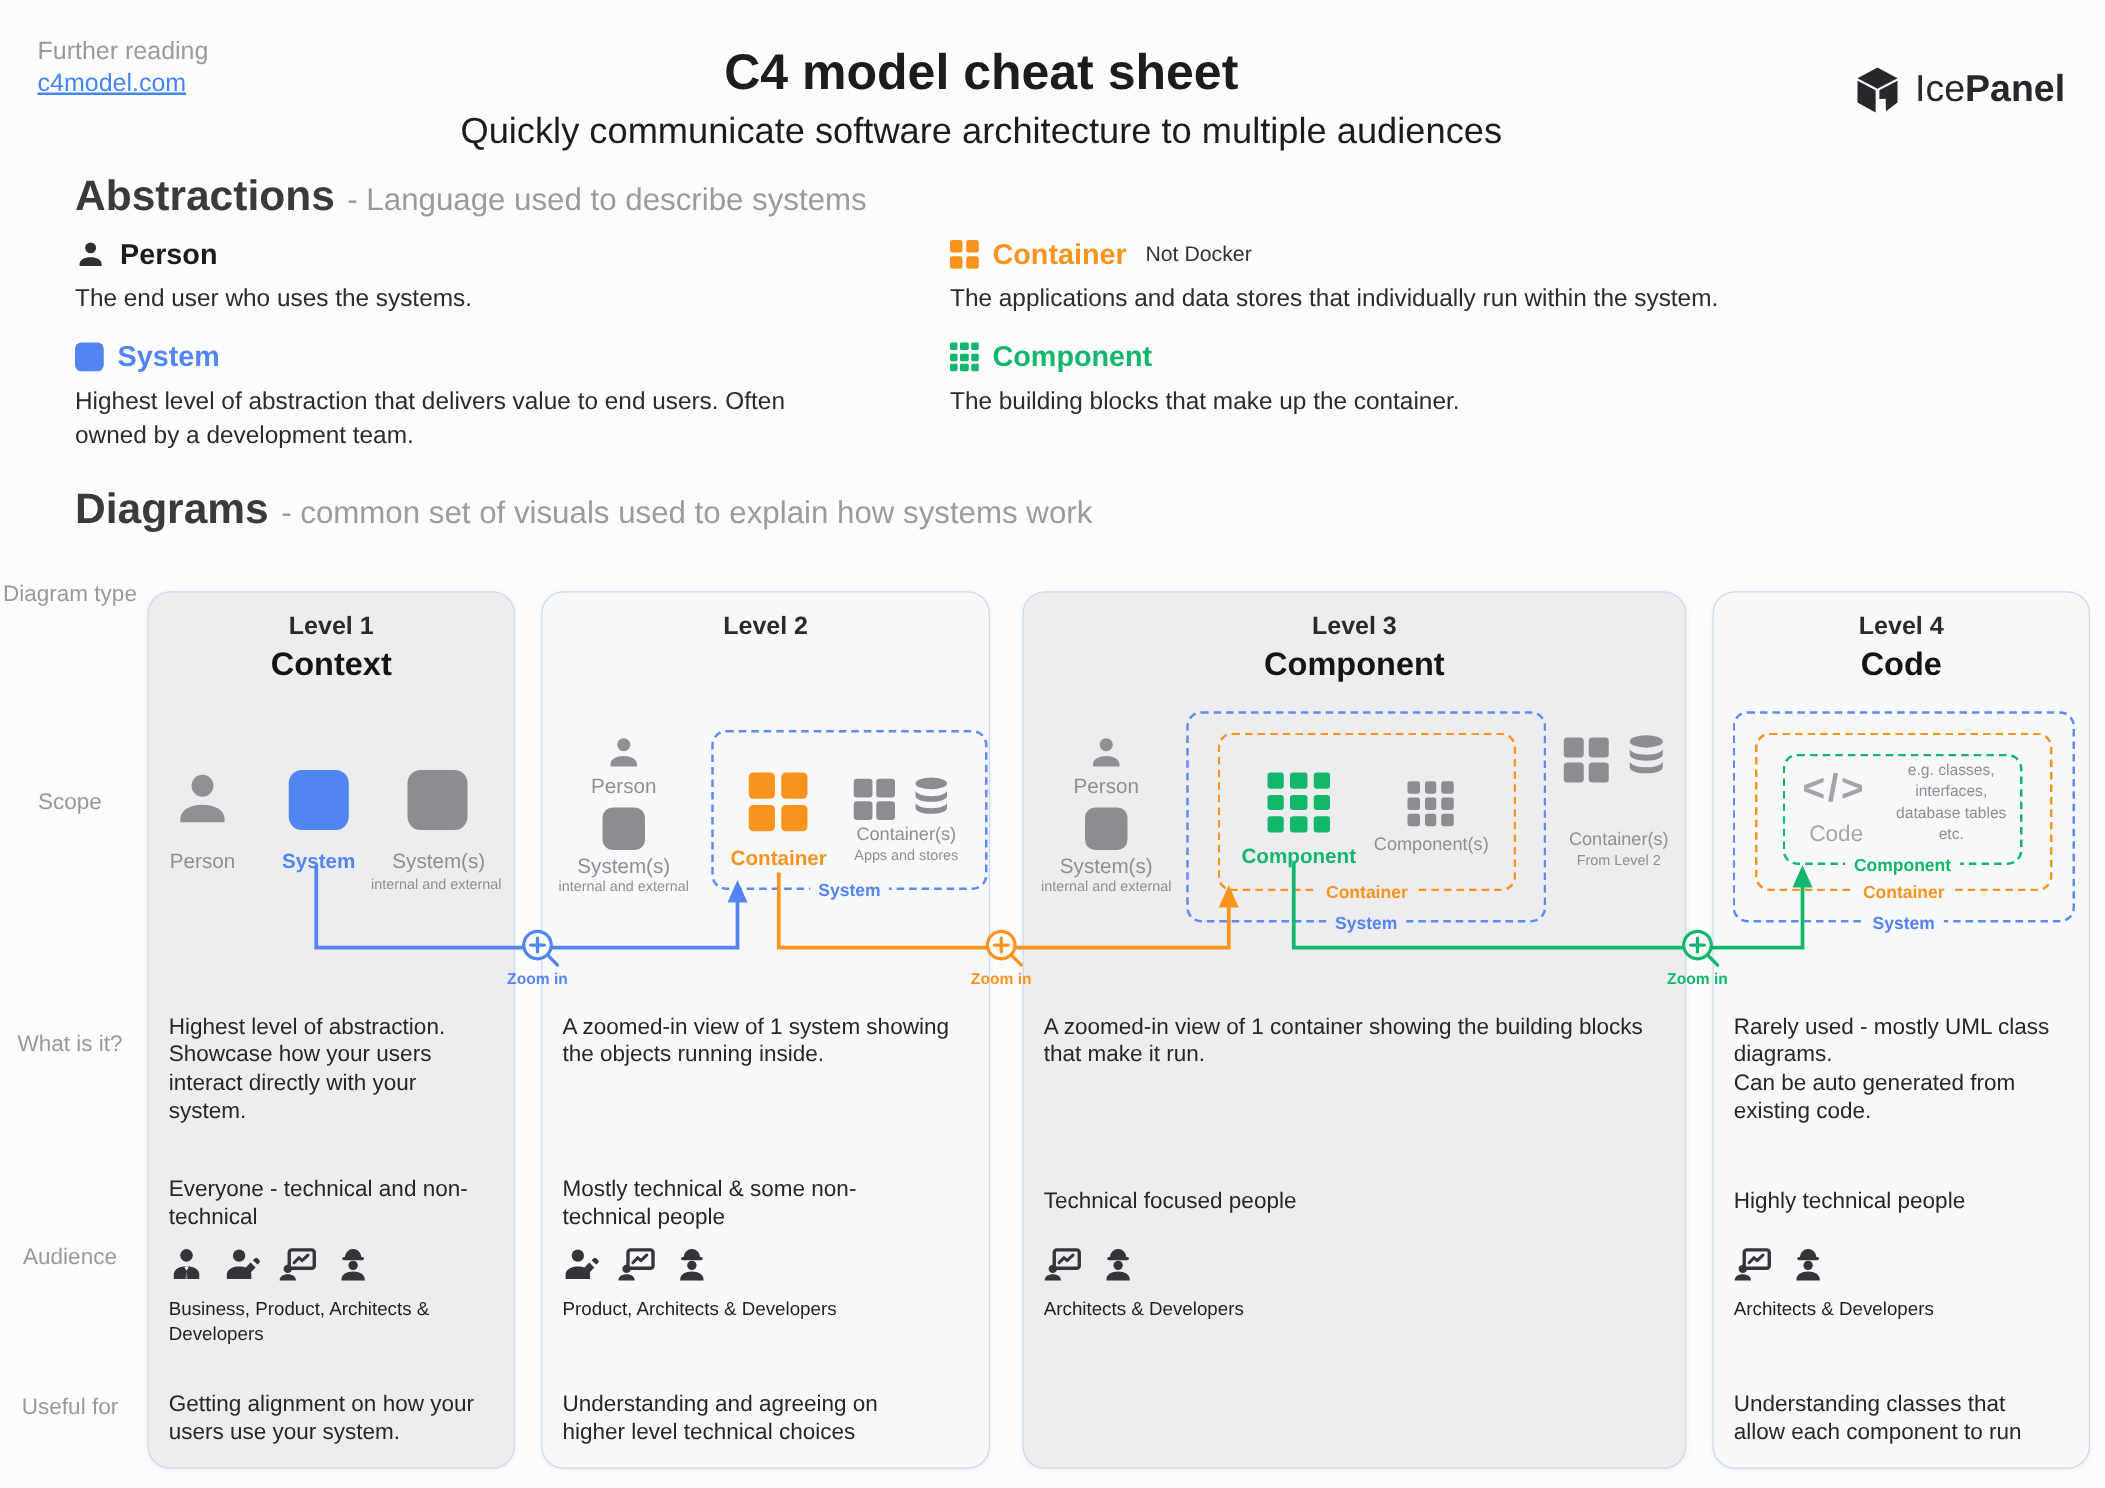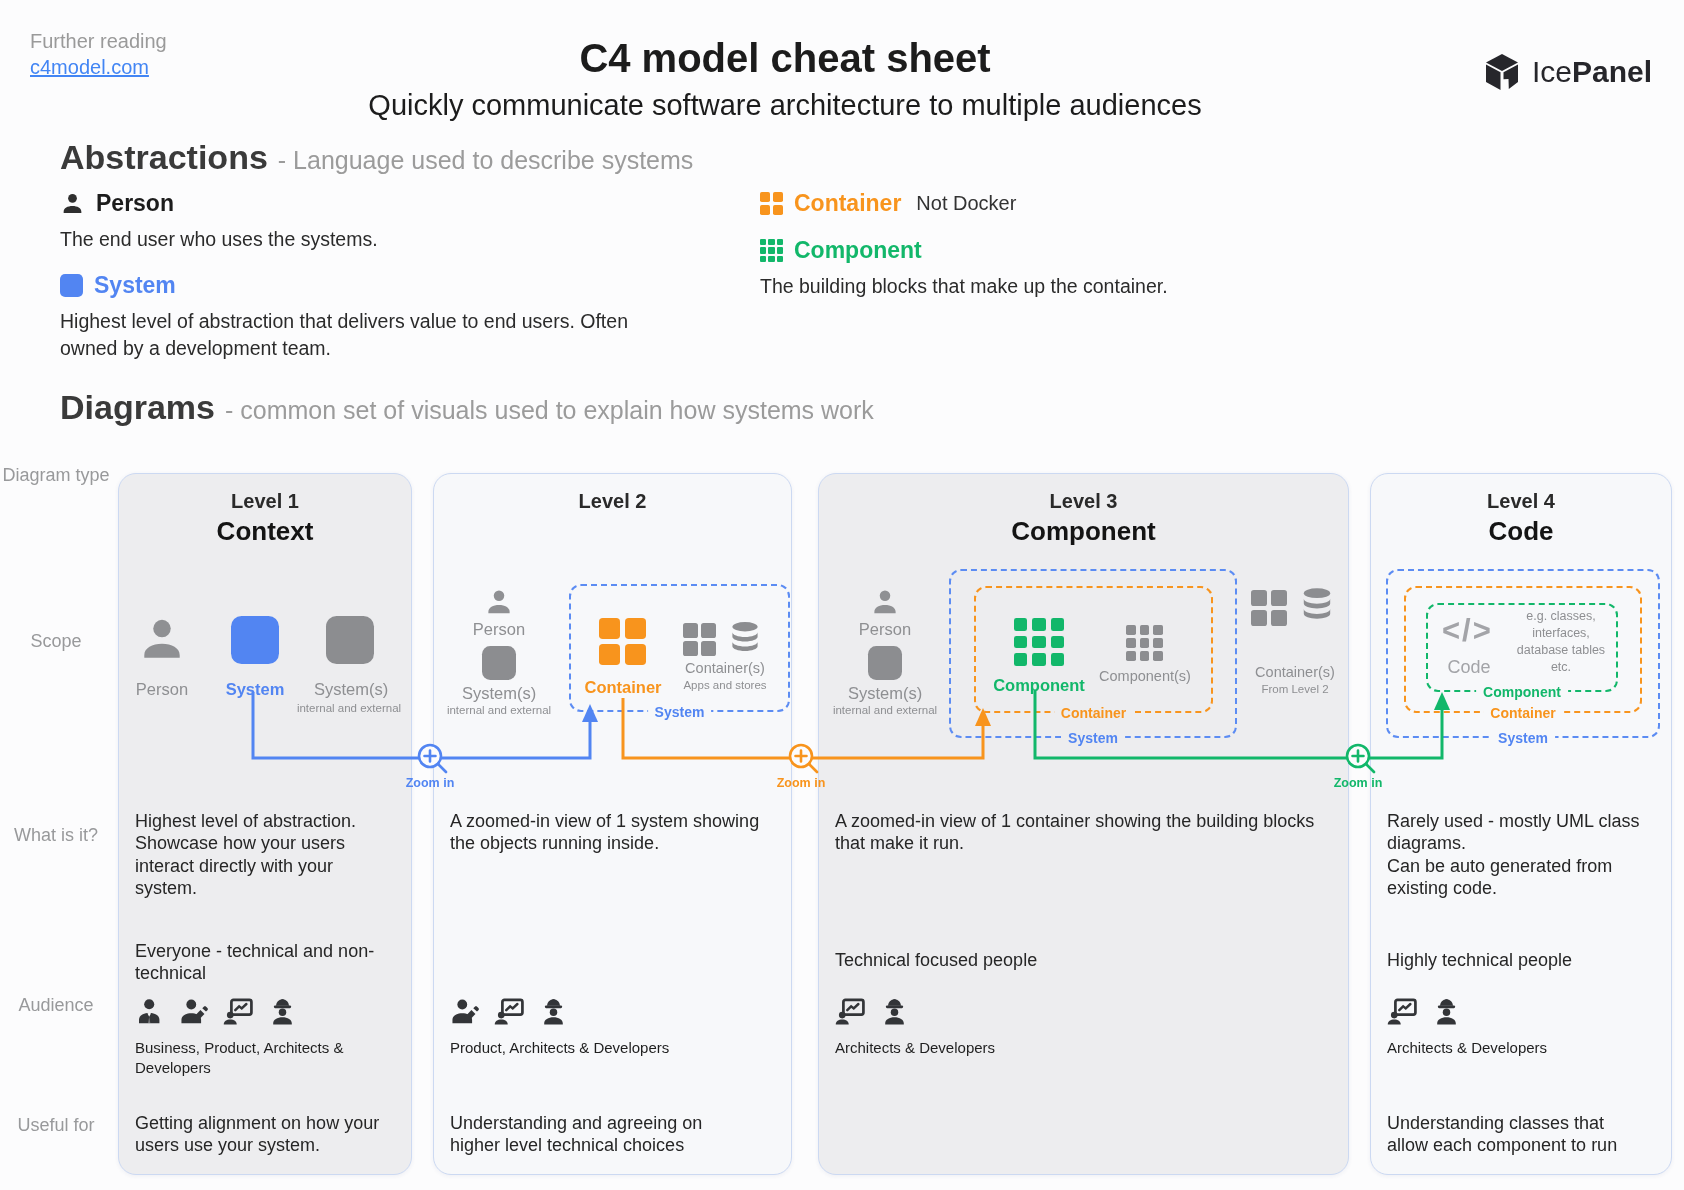--- a/index.html
+++ b/index.html
@@ -17,21 +17,21 @@
   .logo .wordmark{font-size:30px;color:#26262b;}
   .logo .wordmark b{font-weight:700;}
   
   .sec-head{font-size:34px;font-weight:700;color:#3a3a3a;}
   .sec-head .note{font-size:25px;font-weight:400;color:#9b9b9b;margin-left:10px;}
   .abshead{left:60px;top:138px;}
   .abscol{top:190px;width:660px;}
   .abscol.l{left:60px;} .abscol.r{left:760px;width:700px;}
   .abs-item{margin-bottom:20px;}
   .abs-title{display:flex;align-items:center;gap:11px;font-size:23px;font-weight:700;}
-  .abs-title .note{font-size:20px;font-weight:400;color:#333;margin-left:4px;}
+  .abs-title .note{font-size:17px;font-weight:400;color:#333;margin-left:4px;}
   .abs-desc{font-size:19.5px;line-height:1.35;margin-top:9px;color:#2b2b2b;}
   .pname{color:#1c1c1c;} .sysname{color:#5285f2;} .conname{color:#f8941d;} .comname{color:#12b76a;}
   
   .sq{border-radius:22%;background:#5285f2;}
   .grid2{display:grid;grid-template-columns:1fr 1fr;grid-template-rows:1fr 1fr;gap:12%;}
   .grid3{display:grid;grid-template-columns:1fr 1fr 1fr;grid-template-rows:1fr 1fr 1fr;gap:10%;}
   .grid2 i,.grid3 i{border-radius:18%;display:block;}
   .og i{background:#f8941d;} .gg i{background:#8c8d90;} .gn i{background:#12b76a;}
   .personsvg{fill:#8f9093;} .darkperson{fill:#2f2f2f;}
   
@@ -157,20 +157,21 @@
     <div class="abs-title">
       <span class="grid2 og" style="width:23px;height:23px;">
           <i></i>
           <i></i>
           <i></i>
           <i></i>
         </span>
       <span class="conname">Container</span>
       <span class="note">Not Docker</span>
     </div>
+    <div class="abs-desc" style="width:660px">The applications and data stores that individually run within the system.</div>
   </div>
   <div class="abs-item">
     <div class="abs-title">
       <span class="grid3 gn" style="width:23px;height:23px;">
           <i></i>
           <i></i>
           <i></i>
           <i></i>
           <i></i>
           <i></i>
@@ -253,20 +254,21 @@
           <i></i>
           <i></i>
         </span>
       <svg class="abs" style="left:153px;top:32px;" width="42" height="42" viewBox="0 0 24 24" fill="#8c8d90">
           <use href="#i-db"></use>
         </svg>
       <div class="abs slabel" style="left:98px;top:74px;width:112px;font-size:14.5px;">Container(s)</div>
       <div class="abs sublabel" style="left:98px;top:93px;width:112px;">Apps and stores</div>
     </div>
     <div class="abs body-text" style="left:16px;top:336px;width:322px;">A zoomed-in view of 1 system showing the objects running inside.</div>
+    <div class="abs body-text" style="left:16px;top:466px;width:300px;">Mostly technical &amp; some non-technical people</div>
     <div class="abs aud-icons" style="left:16px;top:522px;">
       <svg viewBox="0 0 24 24">
           <use href="#i-product"></use>
         </svg>
       <svg viewBox="0 0 24 24">
           <use href="#i-architect"></use>
         </svg>
       <svg viewBox="0 0 24 24">
           <use href="#i-engineer"></use>
         </svg>

